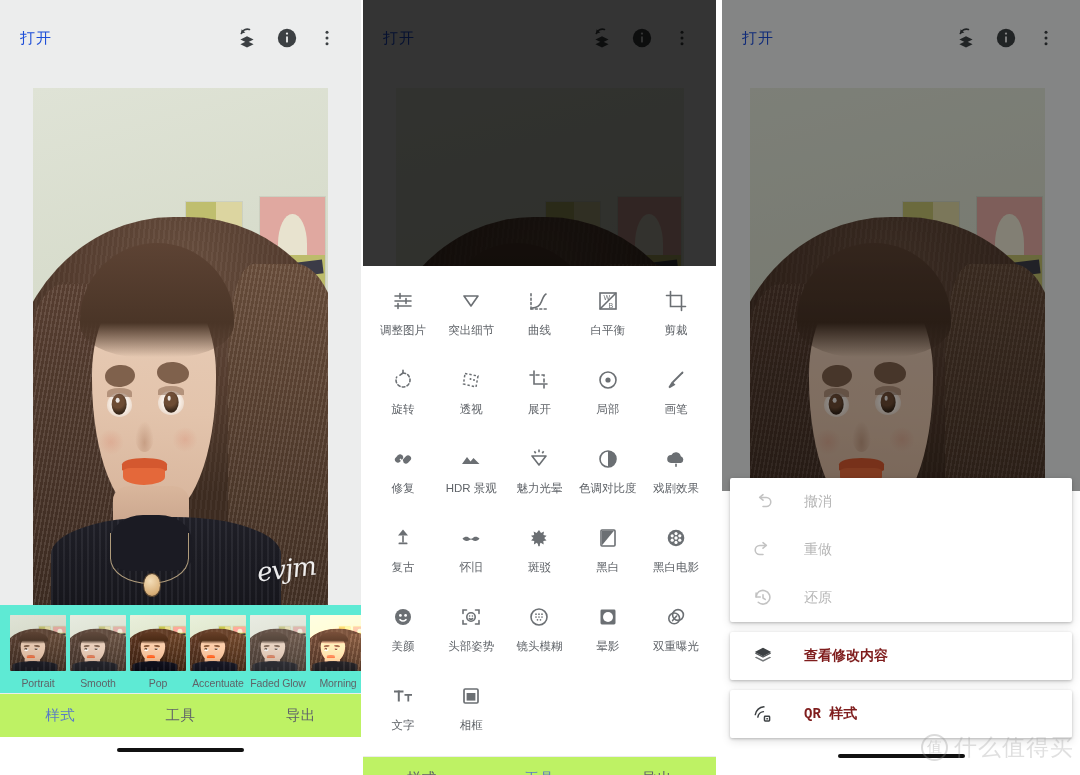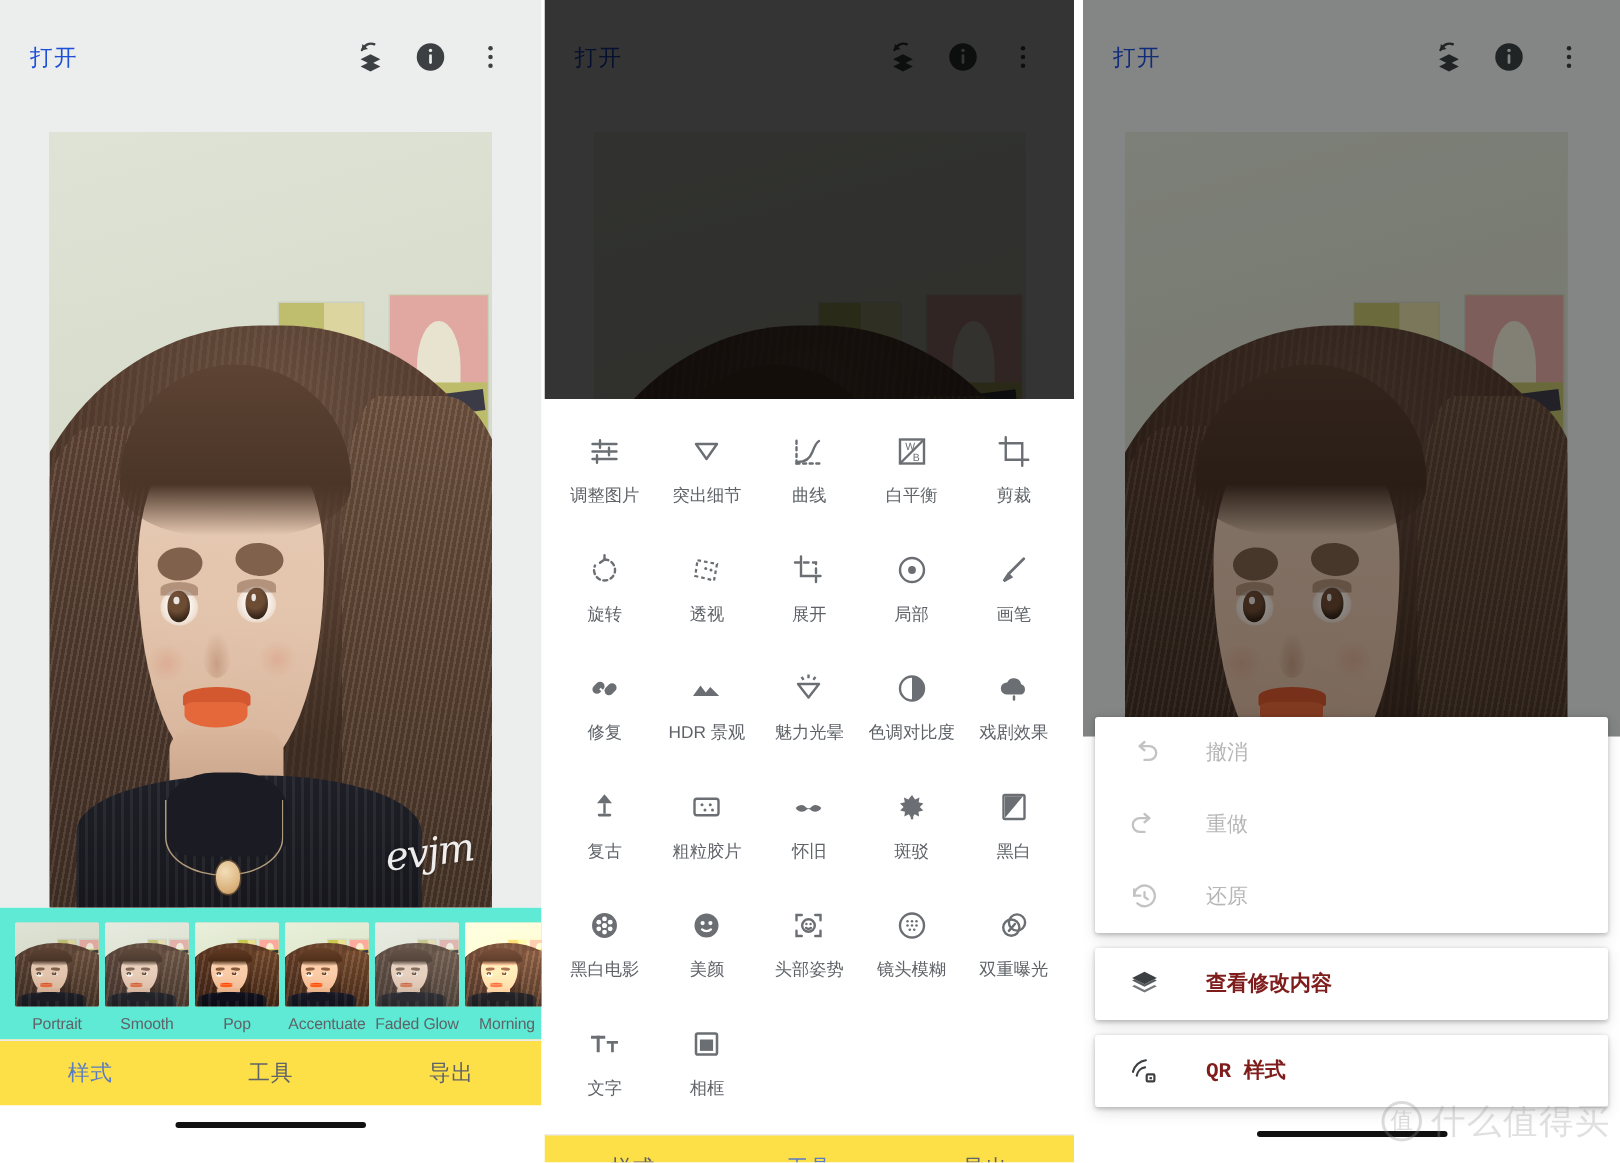--- a/index.html
+++ b/index.html
@@ -179,21 +179,21 @@
   .f-portrait  .pic { filter: none; }
   .f-smooth    .pic { filter: saturate(.86) brightness(1.06) contrast(.95); }
   .f-pop       .pic { filter: saturate(1.35) contrast(1.12); }
   .f-accent    .pic { filter: saturate(1.45) contrast(1.05) brightness(1.03); }
   .f-faded     .pic { filter: saturate(.75) brightness(1.12) contrast(.86); }
   .f-morning   .pic { filter: sepia(.35) saturate(1.5) brightness(1.14) hue-rotate(-8deg); }
 
   
   .bottom-nav {
     display: flex; align-items: center; justify-content: space-around;
-    height: 44px; background: #fde047;
+    height: 44px; background: #bef264;
     border-top: 1px solid #ececec;
   }
   .nav-tab { font-size: 14.5px; color: #5f6368; letter-spacing: .5px; }
   .nav-tab.active { color: #5b7cc4; }
   .home-bar-wrap { height: 26px; background: #fff; display: flex; align-items: center; justify-content: center; }
   .home-bar { width: 127px; height: 4.5px; background: #111; border-radius: 3px; }
 
   
   .tools-grid {
     background: #fff; padding: 14px 6px 6px 6px;
@@ -793,34 +793,20 @@
               <path d="M12 3.5l5 6H7z" fill="#6b6f73"></path>
               <rect x="11.2" y="9.5" width="1.6" height="7" fill="#6b6f73"></rect>
               <rect x="7.5" y="16.5" width="9" height="1.8" rx=".9" fill="#6b6f73"></rect>
             </svg>
           </span>
         <span class="tlabel">复古</span>
       </div>
       <div class="tool">
         <span class="ticon">
             <svg width="24" height="24" viewBox="0 0 24 24">
-              <rect x="4" y="6.5" width="16" height="11" rx="1.6" fill="none" stroke="#6b6f73" stroke-width="1.6"></rect>
-              <g fill="#6b6f73">
-                <circle cx="9" cy="10.5" r="1"></circle>
-                <circle cx="14.5" cy="10.5" r="1"></circle>
-                <circle cx="11" cy="14" r="1"></circle>
-                <circle cx="16" cy="14" r="1"></circle>
-              </g>
-            </svg>
-          </span>
-        <span class="tlabel">粗粒胶片</span>
-      </div>
-      <div class="tool">
-        <span class="ticon">
-            <svg width="24" height="24" viewBox="0 0 24 24">
               <path d="M3.5 12.6c2.4-2.6 5.2-2.4 6.6-.6.9 1.1 2.9 1.1 3.8 0 1.4-1.8 4.2-2 6.6.6-1.4 2.7-5 3.3-7 1.4-.9-.8-2.1-.8-3 0-2 1.9-5.6 1.3-7-1.4z" fill="#6b6f73"></path>
             </svg>
           </span>
         <span class="tlabel">怀旧</span>
       </div>
       <div class="tool">
         <span class="ticon">
             <svg width="24" height="24" viewBox="0 0 24 24">
               <path d="M12 4l2 3 3-1.4-.6 3.3 3.2.8-2.4 2.3 2.3 2.4-3.2.7.4 3.3-3-1.6-1.9 2.8-1.9-2.8-3 1.6.4-3.3-3.2-.7 2.3-2.4L4 9.7l3.2-.8L6.6 5.6 9.6 7z" fill="#6b6f73"></path>
               <rect x="11.2" y="17" width="1.6" height="3.2" fill="#6b6f73"></rect>
@@ -888,20 +874,29 @@
                 <circle cx="15" cy="9.2" r=".85"></circle>
                 <circle cx="9" cy="12" r=".85"></circle>
                 <circle cx="12" cy="12" r=".85"></circle>
                 <circle cx="15" cy="12" r=".85"></circle>
                 <circle cx="10.5" cy="14.8" r=".85"></circle>
                 <circle cx="13.5" cy="14.8" r=".85"></circle>
               </g>
             </svg>
           </span>
         <span class="tlabel">镜头模糊</span>
+      </div>
+      <div class="tool">
+        <span class="ticon">
+            <svg width="24" height="24" viewBox="0 0 24 24">
+              <rect x="4.5" y="4.5" width="15" height="15" rx="1.4" fill="#6b6f73"></rect>
+              <circle cx="12" cy="12" r="5" fill="#fff"></circle>
+            </svg>
+          </span>
+        <span class="tlabel">晕影</span>
       </div>
 
       <div class="tool">
         <span class="ticon">
             <svg width="24" height="24" viewBox="0 0 24 24" fill="none" stroke="#6b6f73" stroke-width="1.6">
               <circle cx="10.2" cy="13.4" r="5.4"></circle>
               <circle cx="14" cy="10" r="5.4"></circle>
               <path d="M8.6 15.6l4-4.6" stroke-linecap="round"></path>
             </svg>
           </span>

